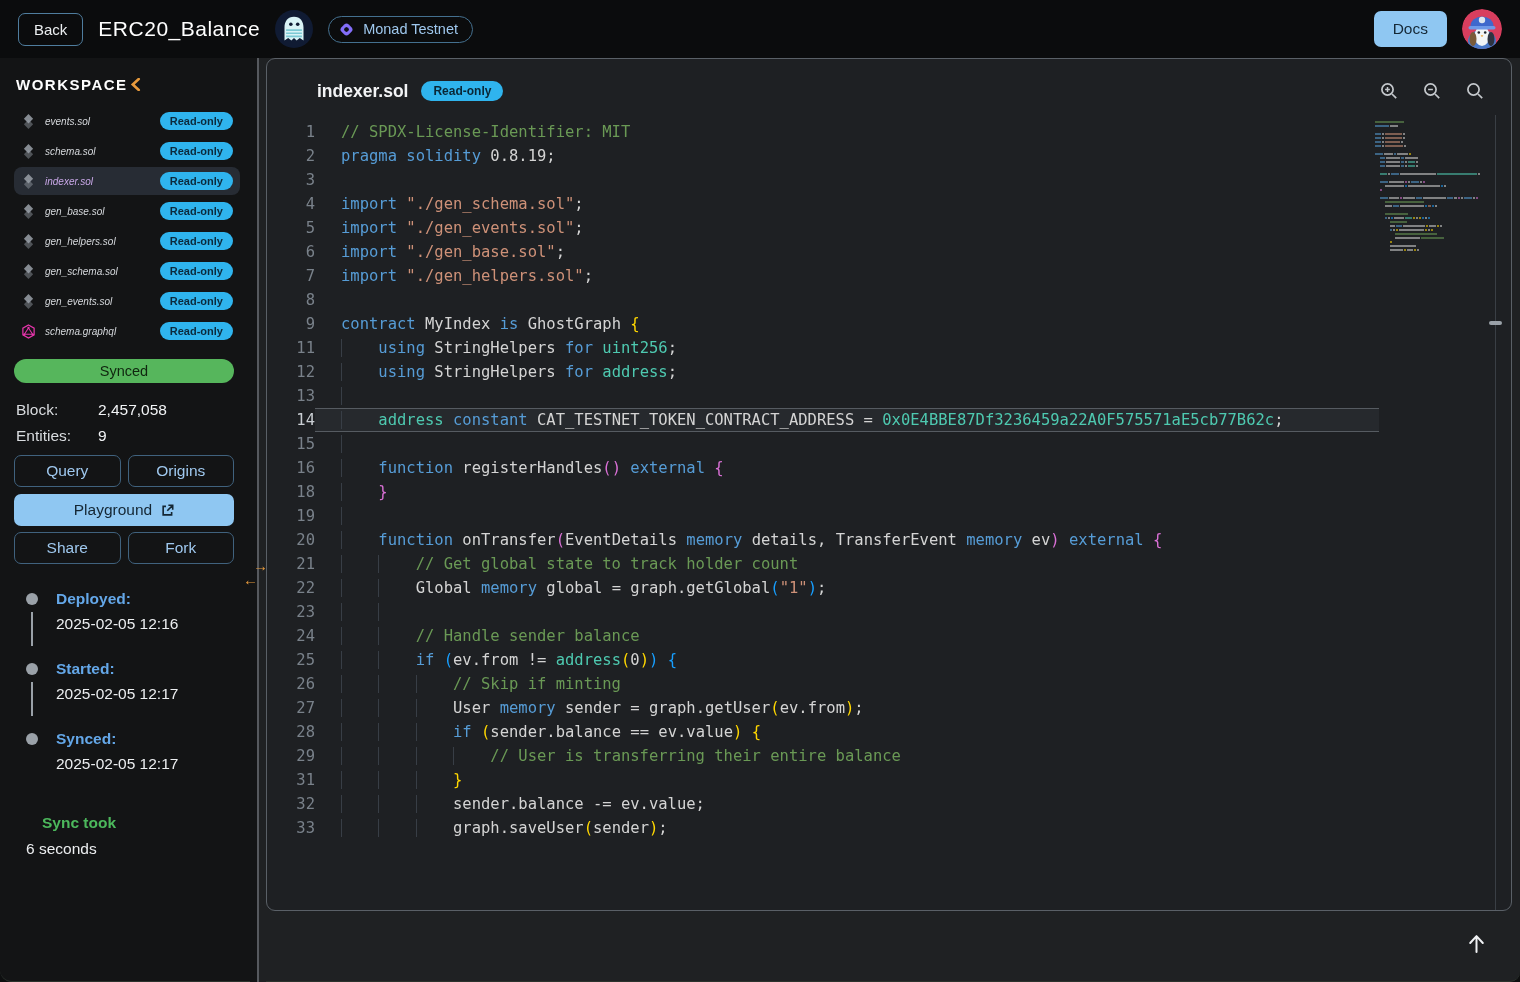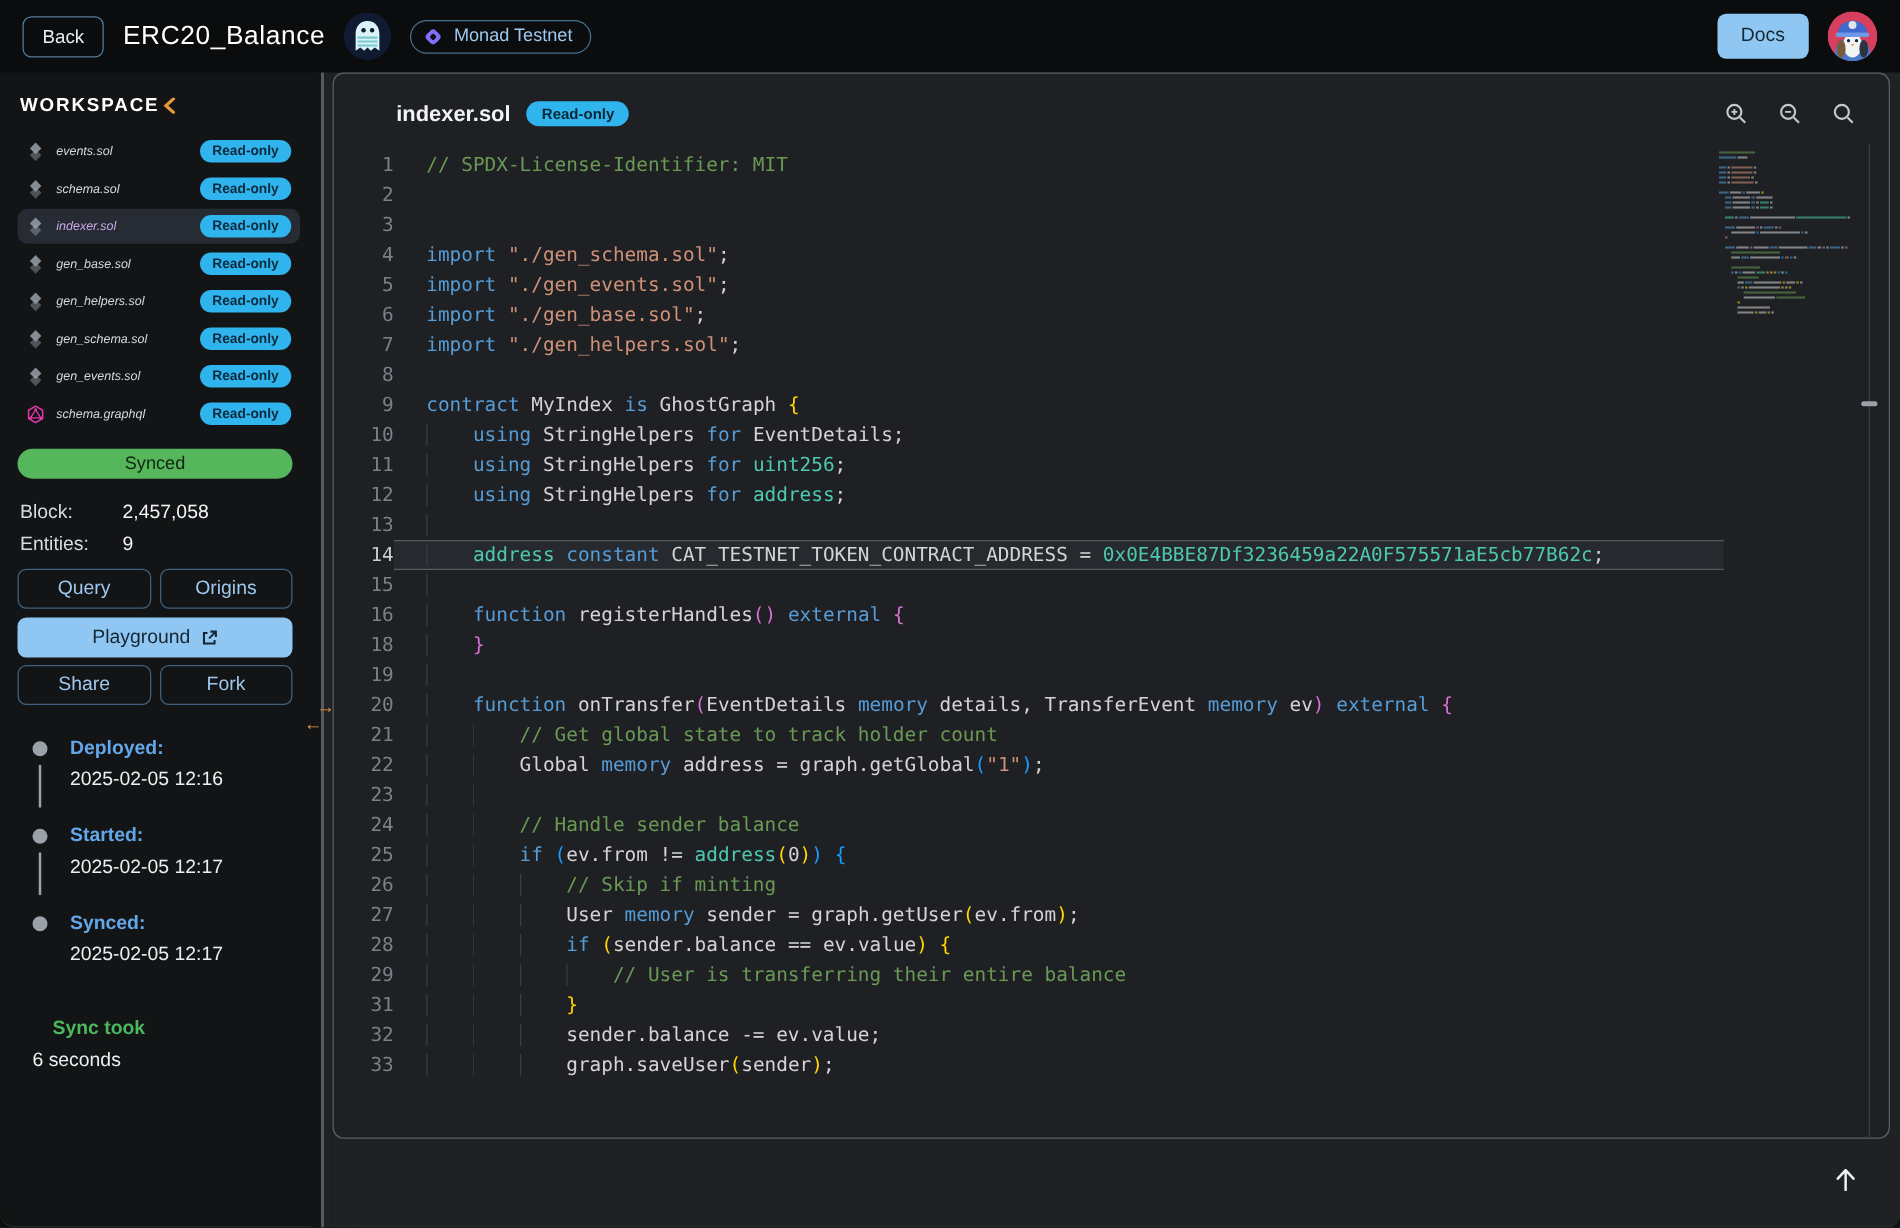--- a/index.html
+++ b/index.html
@@ -310,20 +310,21 @@
         </span>
       </div>
       <div class="code-area">
         <div>
             <div class="code-line">
               <span class="gutter">1</span>
               <span class="line-content"><span class="tk-cm">// SPDX-License-Identifier: MIT</span></span>
             </div>
             <div class="code-line">
               <span class="gutter">2</span>
+              <span class="line-content"><span class="tk-kw">pragma solidity</span><span class="tk-pl"> 0.8.19;</span></span>
             </div>
             <div class="code-line">
               <span class="gutter">3</span>
               <span class="line-content"></span>
             </div>
             <div class="code-line">
               <span class="gutter">4</span>
               <span class="line-content"><span class="tk-kw">import</span><span class="tk-pl"> </span><span class="tk-st">"./gen_schema.sol"</span><span class="tk-pl">;</span></span>
             </div>
             <div class="code-line">
@@ -338,24 +339,20 @@
               <span class="gutter">7</span>
               <span class="line-content"><span class="tk-kw">import</span><span class="tk-pl"> </span><span class="tk-st">"./gen_helpers.sol"</span><span class="tk-pl">;</span></span>
             </div>
             <div class="code-line">
               <span class="gutter">8</span>
               <span class="line-content"></span>
             </div>
             <div class="code-line">
               <span class="gutter">9</span>
               <span class="line-content"><span class="tk-kw">contract</span><span class="tk-pl"> MyIndex </span><span class="tk-kw">is</span><span class="tk-pl"> GhostGraph </span><span class="tk-b1">{</span></span>
-            </div>
-            <div class="code-line">
-              <span class="gutter">10</span>
-              <span class="line-content"><span class="tk-ind">    </span><span class="tk-kw">using</span><span class="tk-pl"> StringHelpers </span><span class="tk-kw">for</span><span class="tk-pl"> EventDetails;</span></span>
             </div>
             <div class="code-line">
               <span class="gutter">11</span>
               <span class="line-content"><span class="tk-ind">    </span><span class="tk-kw">using</span><span class="tk-pl"> StringHelpers </span><span class="tk-kw">for</span><span class="tk-pl"> </span><span class="tk-ty">uint256</span><span class="tk-pl">;</span></span>
             </div>
             <div class="code-line">
               <span class="gutter">12</span>
               <span class="line-content"><span class="tk-ind">    </span><span class="tk-kw">using</span><span class="tk-pl"> StringHelpers </span><span class="tk-kw">for</span><span class="tk-pl"> </span><span class="tk-ty">address</span><span class="tk-pl">;</span></span>
             </div>
             <div class="code-line">
@@ -385,21 +382,21 @@
             <div class="code-line">
               <span class="gutter">20</span>
               <span class="line-content"><span class="tk-ind">    </span><span class="tk-kw">function</span><span class="tk-pl"> onTransfer</span><span class="tk-b2">(</span><span class="tk-pl">EventDetails </span><span class="tk-kw">memory</span><span class="tk-pl"> details, TransferEvent </span><span class="tk-kw">memory</span><span class="tk-pl"> ev</span><span class="tk-b2">)</span><span class="tk-pl"> </span><span class="tk-kw">external</span><span class="tk-pl"> </span><span class="tk-b2">{</span></span>
             </div>
             <div class="code-line">
               <span class="gutter">21</span>
               <span class="line-content"><span class="tk-ind">    </span><span class="tk-ind">    </span><span class="tk-cm">// Get global state to track holder count</span></span>
             </div>
             <div class="code-line">
               <span class="gutter">22</span>
-              <span class="line-content"><span class="tk-ind">    </span><span class="tk-ind">    </span><span class="tk-pl">Global </span><span class="tk-kw">memory</span><span class="tk-pl"> address = graph.getGlobal</span><span class="tk-b3">(</span><span class="tk-st">"1"</span><span class="tk-b3">)</span><span class="tk-pl">;</span></span>
+              <span class="line-content"><span class="tk-ind">    </span><span class="tk-ind">    </span><span class="tk-pl">Global </span><span class="tk-kw">memory</span><span class="tk-pl"> global = graph.getGlobal</span><span class="tk-b3">(</span><span class="tk-st">"1"</span><span class="tk-b3">)</span><span class="tk-pl">;</span></span>
             </div>
             <div class="code-line">
               <span class="gutter">23</span>
               <span class="line-content"><span class="tk-ind">    </span><span class="tk-ind">    </span></span>
             </div>
             <div class="code-line">
               <span class="gutter">24</span>
               <span class="line-content"><span class="tk-ind">    </span><span class="tk-ind">    </span><span class="tk-cm">// Handle sender balance</span></span>
             </div>
             <div class="code-line">

